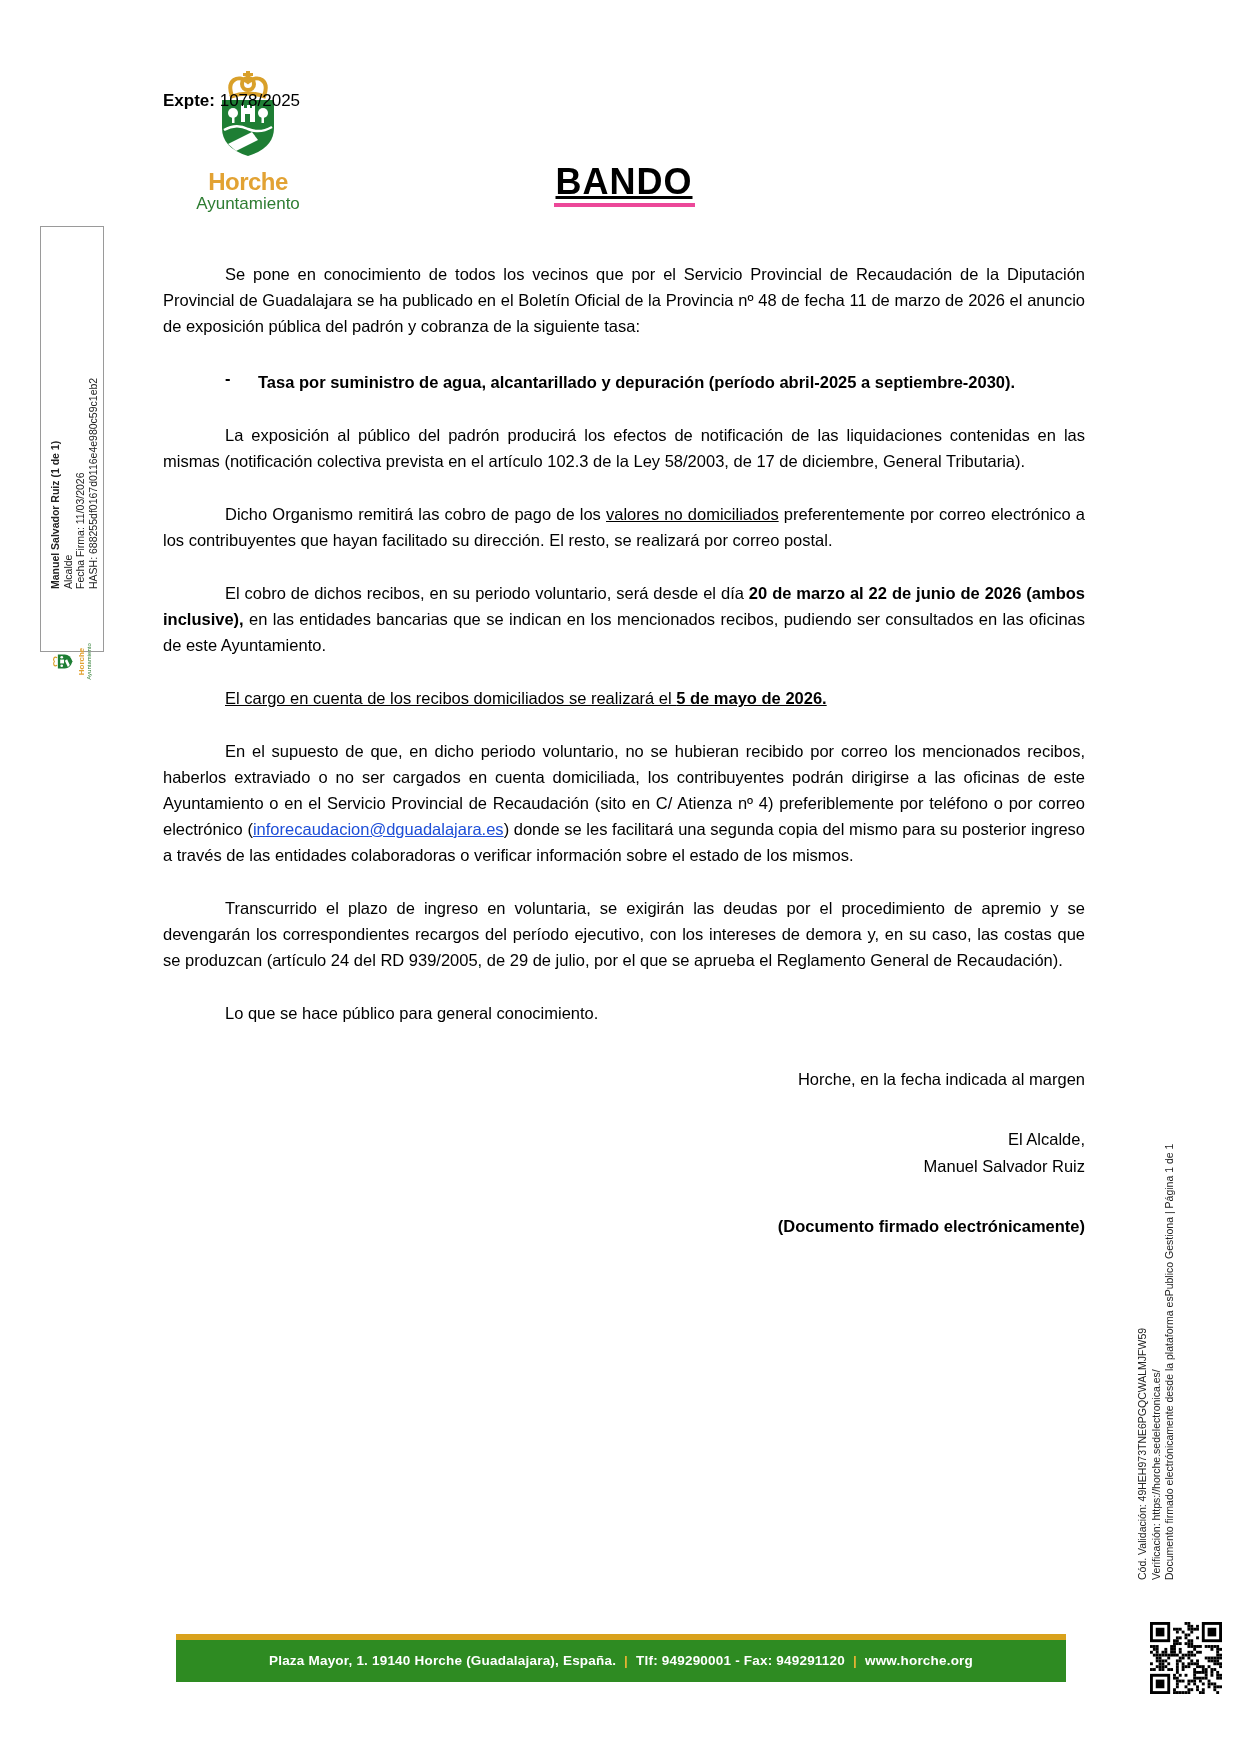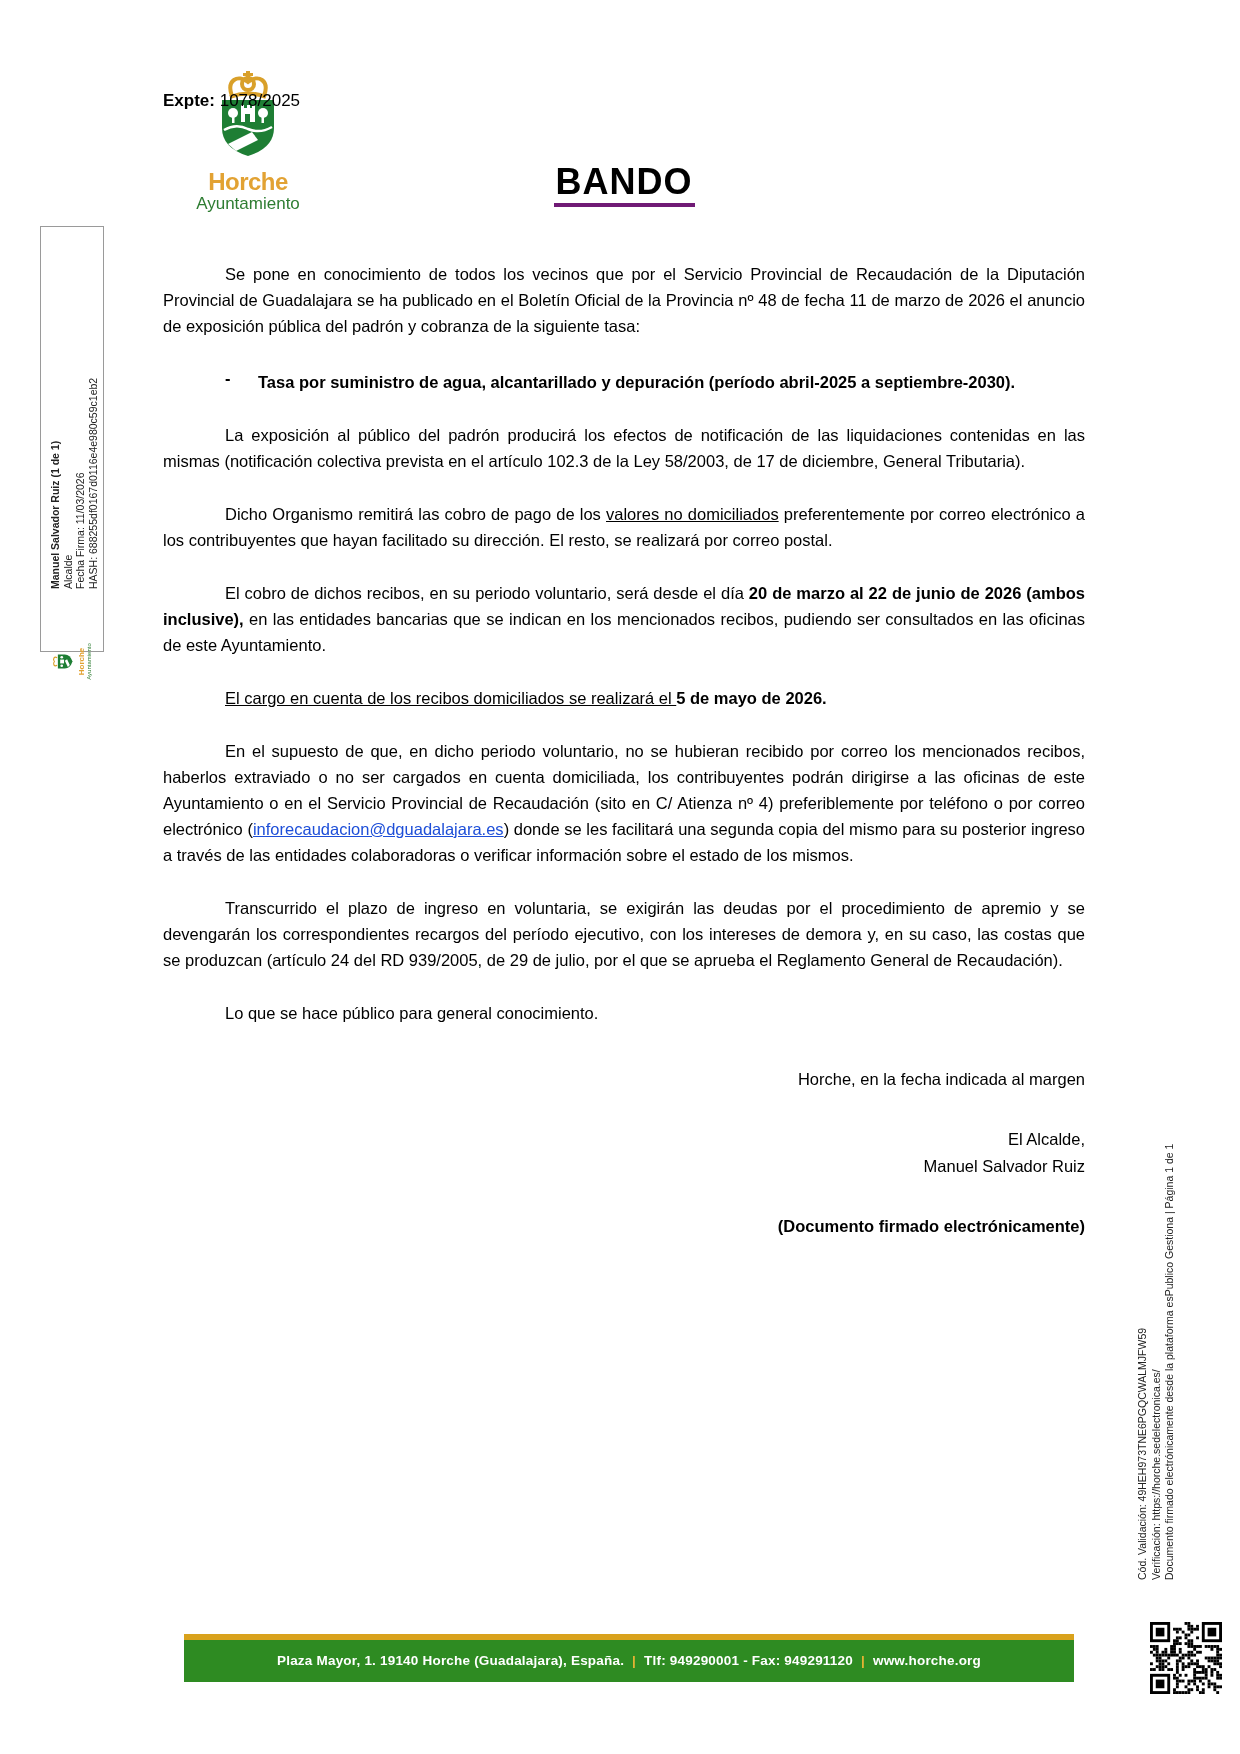--- a/index.html
+++ b/index.html
@@ -9,21 +9,21 @@
   }
   
   .logo-block{position:absolute;left:192px;top:70px;width:112px;text-align:center;}
   .logo-title{font-weight:700;font-size:24px;color:#e2a233;line-height:24px;letter-spacing:-0.5px;}
   .logo-subtitle{font-size:17px;color:#2e7d32;line-height:19px;}
   
   #main{position:absolute;left:163px;top:0;width:922px;padding-top:88px;font-size:16.5px;line-height:26px;}
   .expte{font-size:17px;}
   .expte b{font-weight:700;}
   .title-row{text-align:center;margin-top:48px;}
-  .doc-title{font-size:36px;font-weight:800;letter-spacing:1px;border-bottom:4px solid #701a75;padding:0 2px 1px 2px;display:inline-block;line-height:40px;}
+  .doc-title{font-size:36px;font-weight:800;letter-spacing:1px;border-bottom:4px solid #ec4899;padding:0 2px 1px 2px;display:inline-block;line-height:40px;text-decoration:underline;}
   .p{ text-align:justify;text-indent:62px;margin:27px 0 0 0;}
   .p.first{margin-top:54px;}
   .bullet{position:relative;margin:30px 0 0 95px;font-weight:700;text-align:justify;text-indent:0;}
   .bullet .dash{position:absolute;left:-33px;top:-4px;font-weight:700;}
   .center{text-align:right;text-indent:0;}
   .mt40{margin-top:40px;}
   .mt34{margin-top:34px;}
   .mt0{margin-top:1px;}
   .bold{font-weight:700;}
   a.link, span.link{color:#1d4ed8;text-decoration:underline;cursor:pointer;}
@@ -32,21 +32,21 @@
   .sig-rot{position:absolute;left:8px;top:362px;width:330px;transform:rotate(-90deg);transform-origin:0 0;white-space:nowrap;}
   .sig-line{font-size:10.5px;line-height:12.5px;color:#222;}
   .sig-line.name{font-weight:700;}
   .mini-logo{position:absolute;left:6px;top:414px;transform:rotate(-90deg);transform-origin:center center;width:50px;text-align:center;}
   .mini-logo .t1{font-weight:700;font-size:8px;color:#e2a233;line-height:8px;}
   .mini-logo .t2{font-size:6px;color:#2e7d32;line-height:7px;}
   
   .validation-rot{position:absolute;left:1136px;top:1580px;width:470px;transform:rotate(-90deg);transform-origin:0 0;white-space:nowrap;}
   .validation-line{font-size:10.5px;line-height:13.5px;color:#222;}
   
-  .footer-bar{position:absolute;left:184px;top:1634px;width:890px;}
+  .footer-bar{position:absolute;left:176px;top:1634px;width:890px;}
   .footer-gold{height:6px;background:#d9a21c;}
   .footer-green{height:42px;background:#2e8b22;color:#fff;text-align:center;line-height:42px;font-size:13.5px;font-weight:700;letter-spacing:0.2px;}
   .footer-green .gold{color:#e8b435;padding:0 8px;font-weight:700;}
   
   .qr{position:absolute;left:1150px;top:1622px;width:72px;height:72px;background:#fff;}
 </style>
 </head>
 <body>
 
 <div class="logo-block">
@@ -113,21 +113,21 @@
     <span class="doc-title">BANDO</span>
   </div>
 
   <p class="p first"><span>Se pone en conocimiento de todos los vecinos que por el Servicio Provincial de Recaudación de la Diputación Provincial de Guadalajara se ha publicado en el Boletín Oficial de la Provincia nº 48 de fecha 11 de marzo de 2026 el anuncio de exposición pública del padrón y cobranza de la siguiente tasa:</span></p>
 
   <p class="bullet"><span class="dash">-</span><span><span style="font-weight: 700;">Tasa por suministro de agua, alcantarillado y depuración (período abril-2025 a septiembre-2030).</span></span></p>
 
   <p class="p"><span>La exposición al público del padrón producirá los efectos de notificación de las liquidaciones contenidas en las mismas (notificación colectiva prevista en el artículo 102.3 de la Ley 58/2003, de 17 de diciembre, General Tributaria).</span></p>
   <p class="p"><span>Dicho Organismo remitirá las cobro de pago de los </span><span style="text-decoration: underline; margin-top: 16px;">valores no domiciliados</span><span> preferentemente por correo electrónico a los contribuyentes que hayan facilitado su dirección. El resto, se realizará por correo postal.</span></p>
   <p class="p"><span>El cobro de dichos recibos, en su periodo voluntario, será desde el día </span><span style="font-weight: 700;">20 de marzo al 22 de junio de 2026 (ambos inclusive),</span><span> en las entidades bancarias que se indican en los mencionados recibos, pudiendo ser consultados en las oficinas de este Ayuntamiento.</span></p>
-  <p class="p"><span style="text-decoration: underline;">El cargo en cuenta de los recibos domiciliados se realizará el </span><span style="font-weight: 700; ">5 de mayo de 2026.</span></p>
+  <p class="p"><span style="text-decoration: underline;">El cargo en cuenta de los recibos domiciliados se realizará el </span><span style="font-weight: 700; text-decoration: underline;">5 de mayo de 2026.</span></p>
   <p class="p"><span>En el supuesto de que, en dicho periodo voluntario, no se hubieran recibido por correo los mencionados recibos, haberlos extraviado o no ser cargados en cuenta domiciliada, los contribuyentes podrán dirigirse a las oficinas de este Ayuntamiento o en el Servicio Provincial de Recaudación (sito en C/ Atienza nº 4) preferiblemente por teléfono o por correo electrónico (</span><a class="link" href="#">inforecaudacion@dguadalajara.es</a><span>) donde se les facilitará una segunda copia del mismo para su posterior ingreso a través de las entidades colaboradoras o verificar información sobre el estado de los mismos.</span></p>
   <p class="p"><span>Transcurrido el plazo de ingreso en voluntaria, se exigirán las deudas por el procedimiento de apremio y se devengarán los correspondientes recargos del período ejecutivo, con los intereses de demora y, en su caso, las costas que se produzcan (artículo 24 del RD 939/2005, de 29 de julio, por el que se aprueba el Reglamento General de Recaudación).</span></p>
   <p class="p"><span>Lo que se hace público para general conocimiento.</span></p>
 
   <p class="p center mt40">Horche, en la fecha indicada al margen</p>
   <p class="p center mt34">El Alcalde,</p>
   <p class="p center mt0">Manuel Salvador Ruiz</p>
   <p class="p center mt34 bold">(Documento firmado electrónicamente)</p>
 </div>
 

